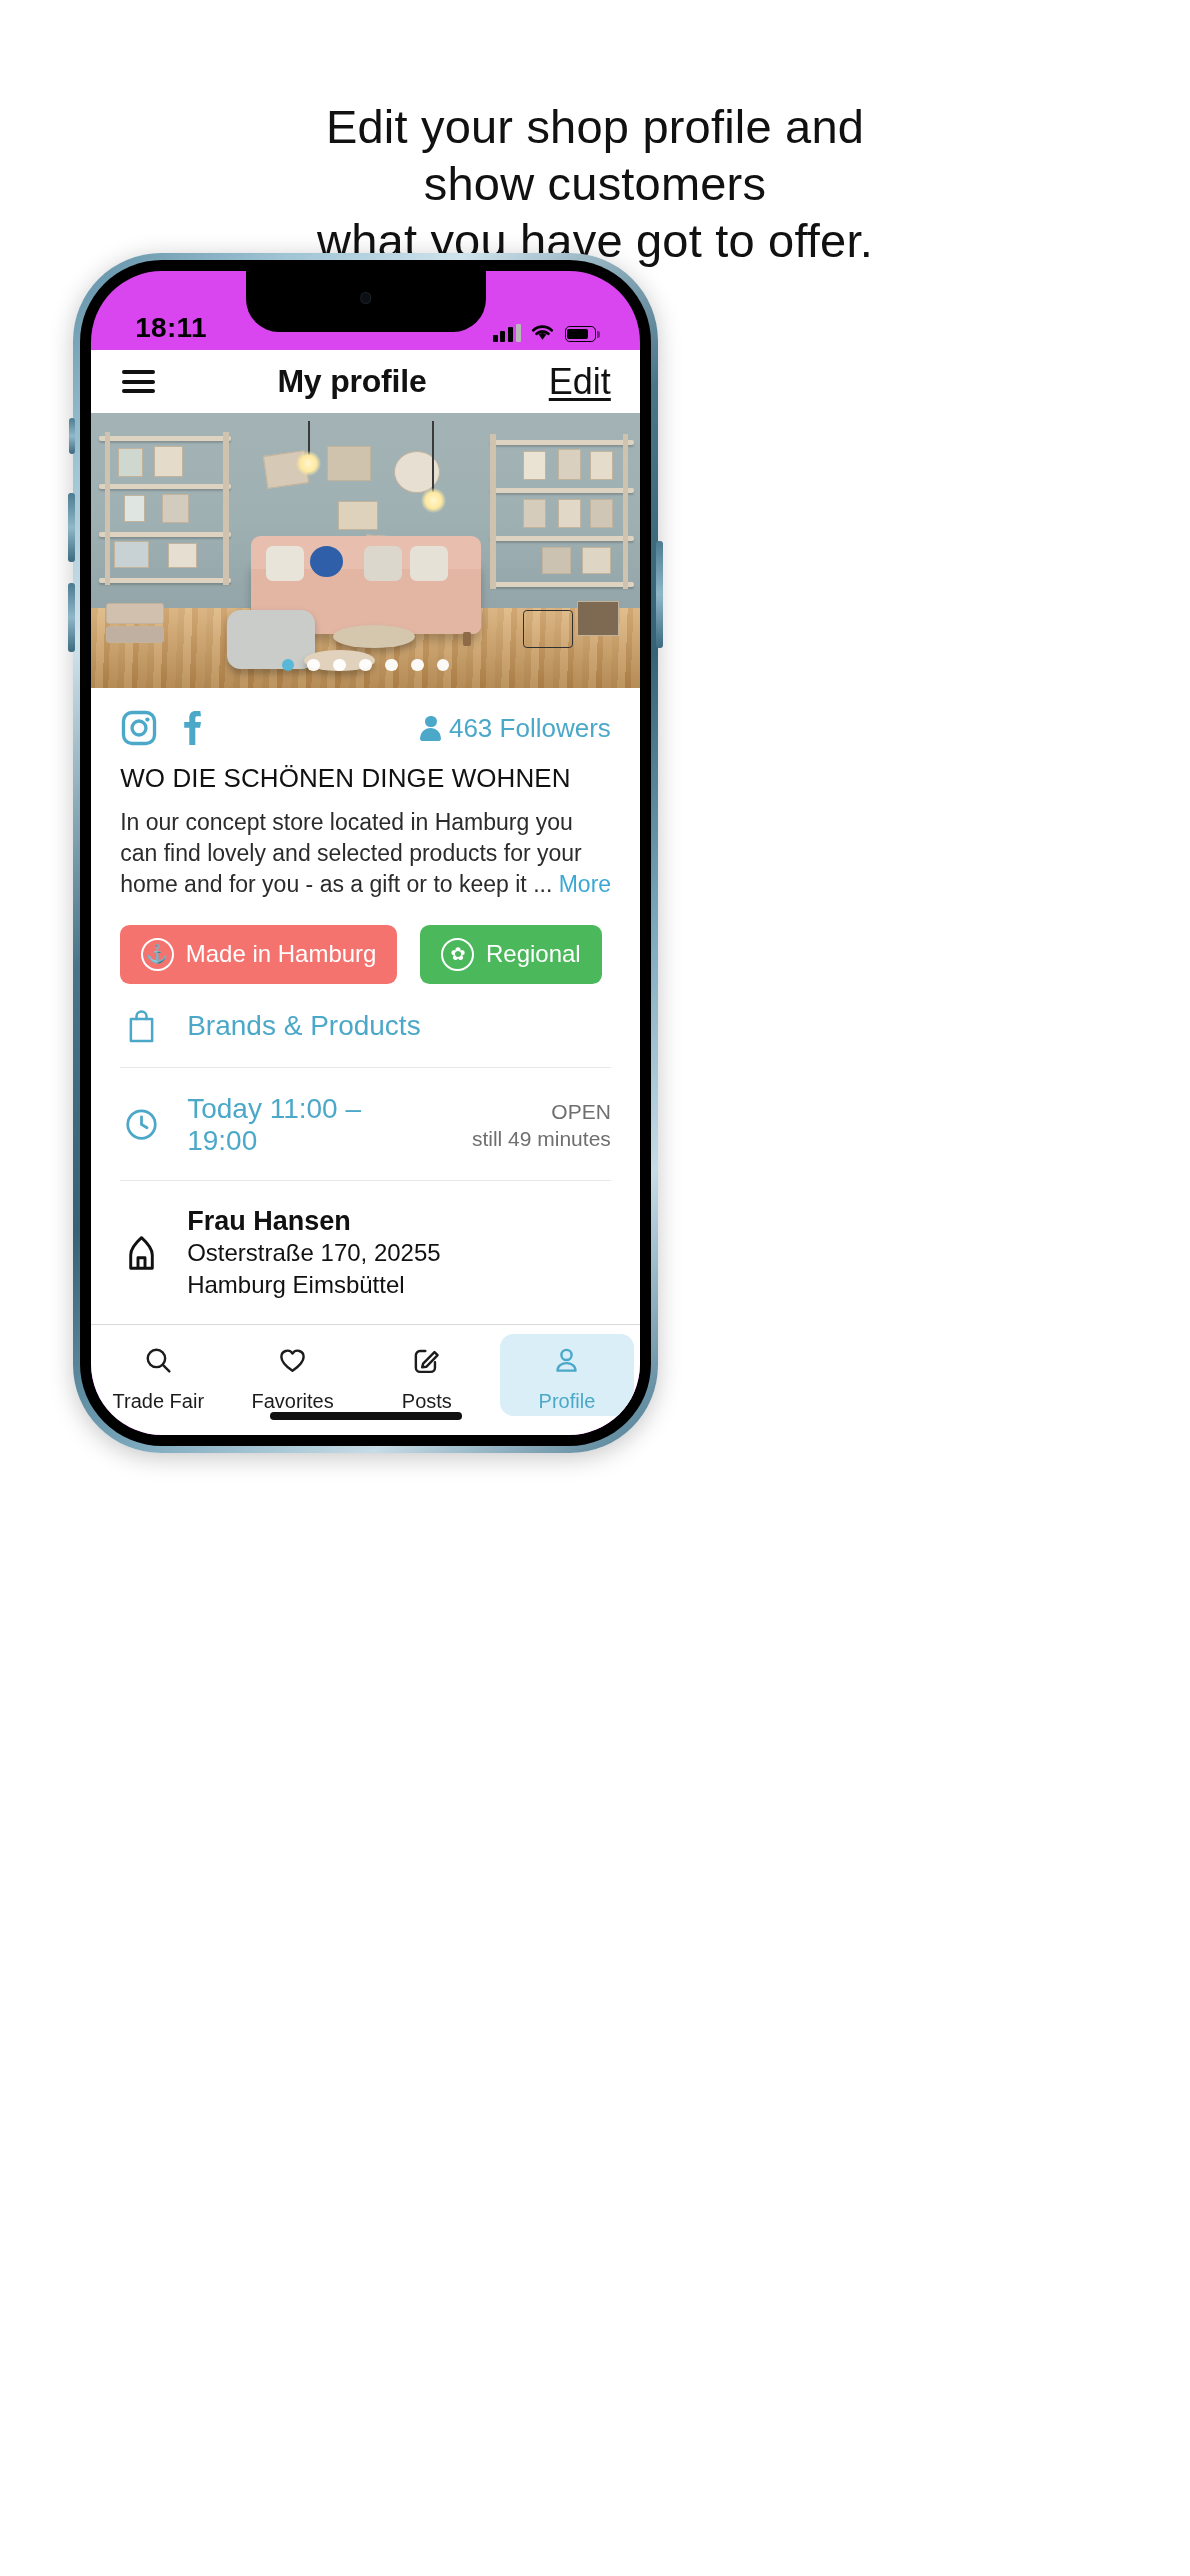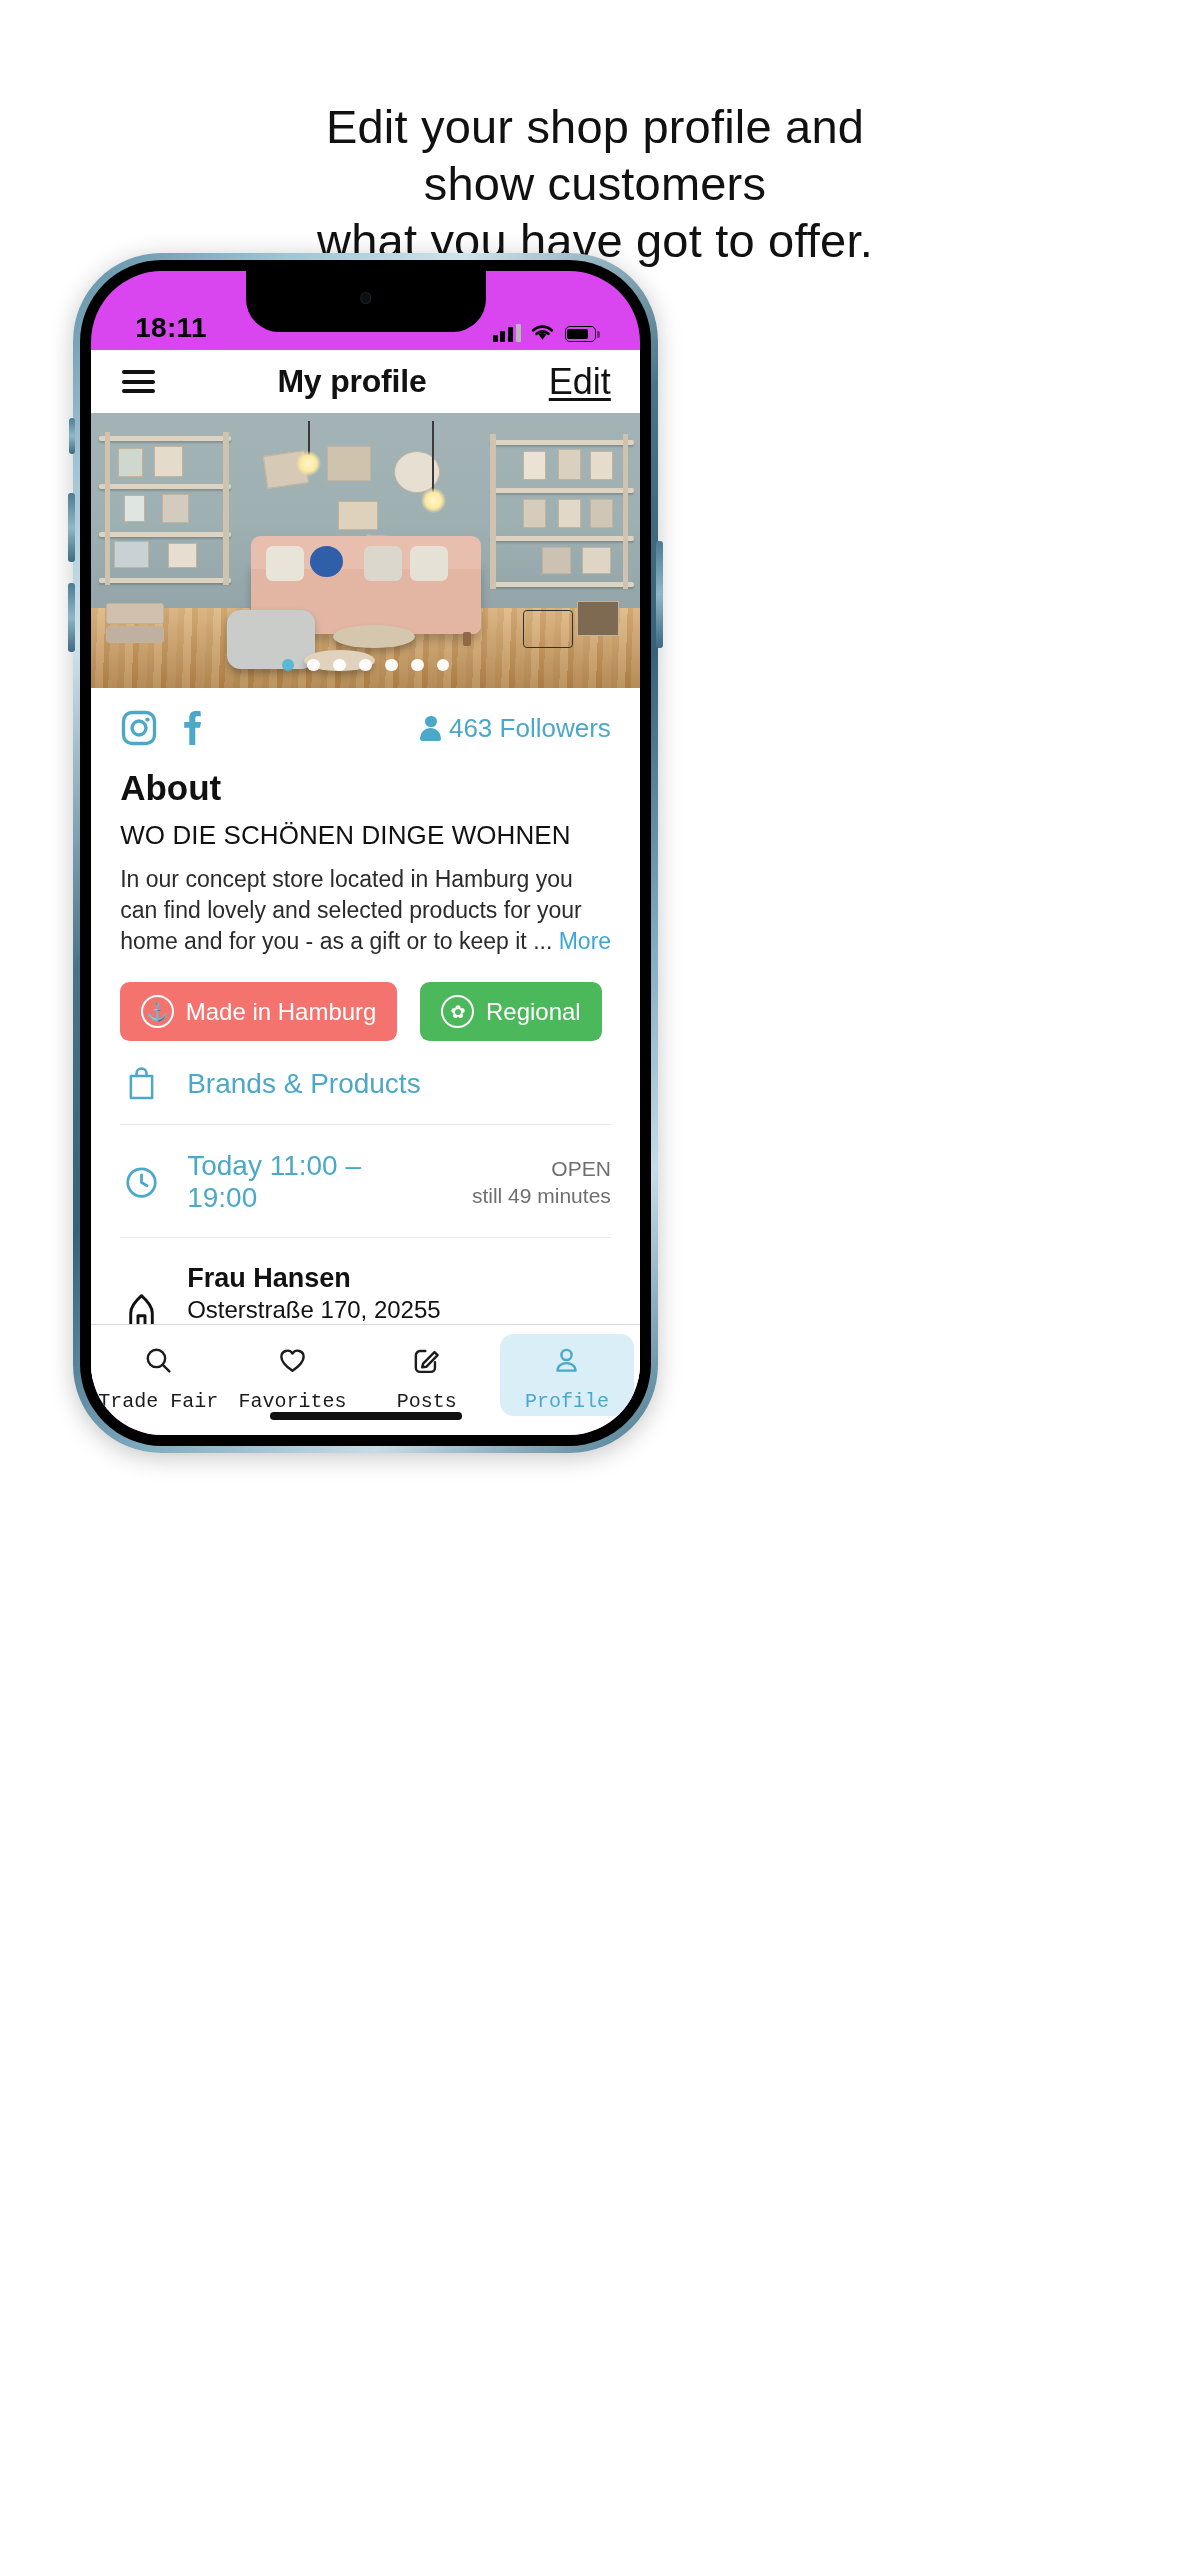--- a/index.html
+++ b/index.html
@@ -165,21 +165,21 @@
   .addr-line{ font-size:24px; color:#111; line-height:32px;}
   .row.addr{ align-items:center; border-bottom:1px solid #e7e7e7;}
   .row.addr .row-ico{ color:#111; }
 
   
   .tabbar{
     position:absolute; left:0; bottom:0; width:100%; height:111px;
     background:#fff; border-top:1px solid #d9d9d9;
     display:flex; align-items:flex-start; padding-top:9.6px;
   }
-  .tab{ flex:1; display:flex; flex-direction:column; align-items:center; gap:13px; padding-top:9.6px; height:82px; justify-content:flex-start;font-family:Liberation Mono, monospace;}
+  .tab{ flex:1; display:flex; flex-direction:column; align-items:center; gap:13px; padding-top:9.6px; height:82px; justify-content:flex-start;}
   .tab .tl{ font-size:20px; color:#1c1c1c;}
   .tab.active{ background:#d9eef6; border-radius:13.4px; margin: 0 5.8px;}
   .tab.active .tl{ color:#4ba8c9;}
   .tab-ico{ height:33px; display:flex; align-items:center; justify-content:center;}
   .home-indicator{ position:absolute; left:50%; transform:translateX(-50%); bottom:15.3px;
     width:192px;height:7.7px;border-radius:3.8px;background:#111;}
 </style>
 </head>
 <body>
 
@@ -320,21 +320,20 @@
               <svg width="25" height="38" viewBox="0 0 14 24">
                 <path d="M12.6 1.2 H9.6 C7.1 1.2 5.6 2.9 5.6 5.4 V8.2 H2.4 V11.8 H5.6 V22.8 H9.4 V11.8 H12.4 L13 8.2 H9.4 V5.9 C9.4 5 9.8 4.6 10.7 4.6 H13 Z" fill="#4ba8c9"></path>
               </svg>
             </div>
             <div class="followers">
               <span class="person-ico"></span>
               <span>463 Followers</span>
             </div>
           </div>
 
-          <div class="about-h">About</div>
           <div class="about-sub">WO DIE SCHÖNEN DINGE WOHNEN</div>
           <div class="about-p">
             <span>In our concept store located in Hamburg you can find lovely and selected products for your home and for you - as a gift or to keep it ...</span>
             <span class="more">More</span>
           </div>
 
           <div class="badges">
             <div class="badge red">
               <span class="badge-ico">⚓</span>
               <span>Made in Hamburg</span>

